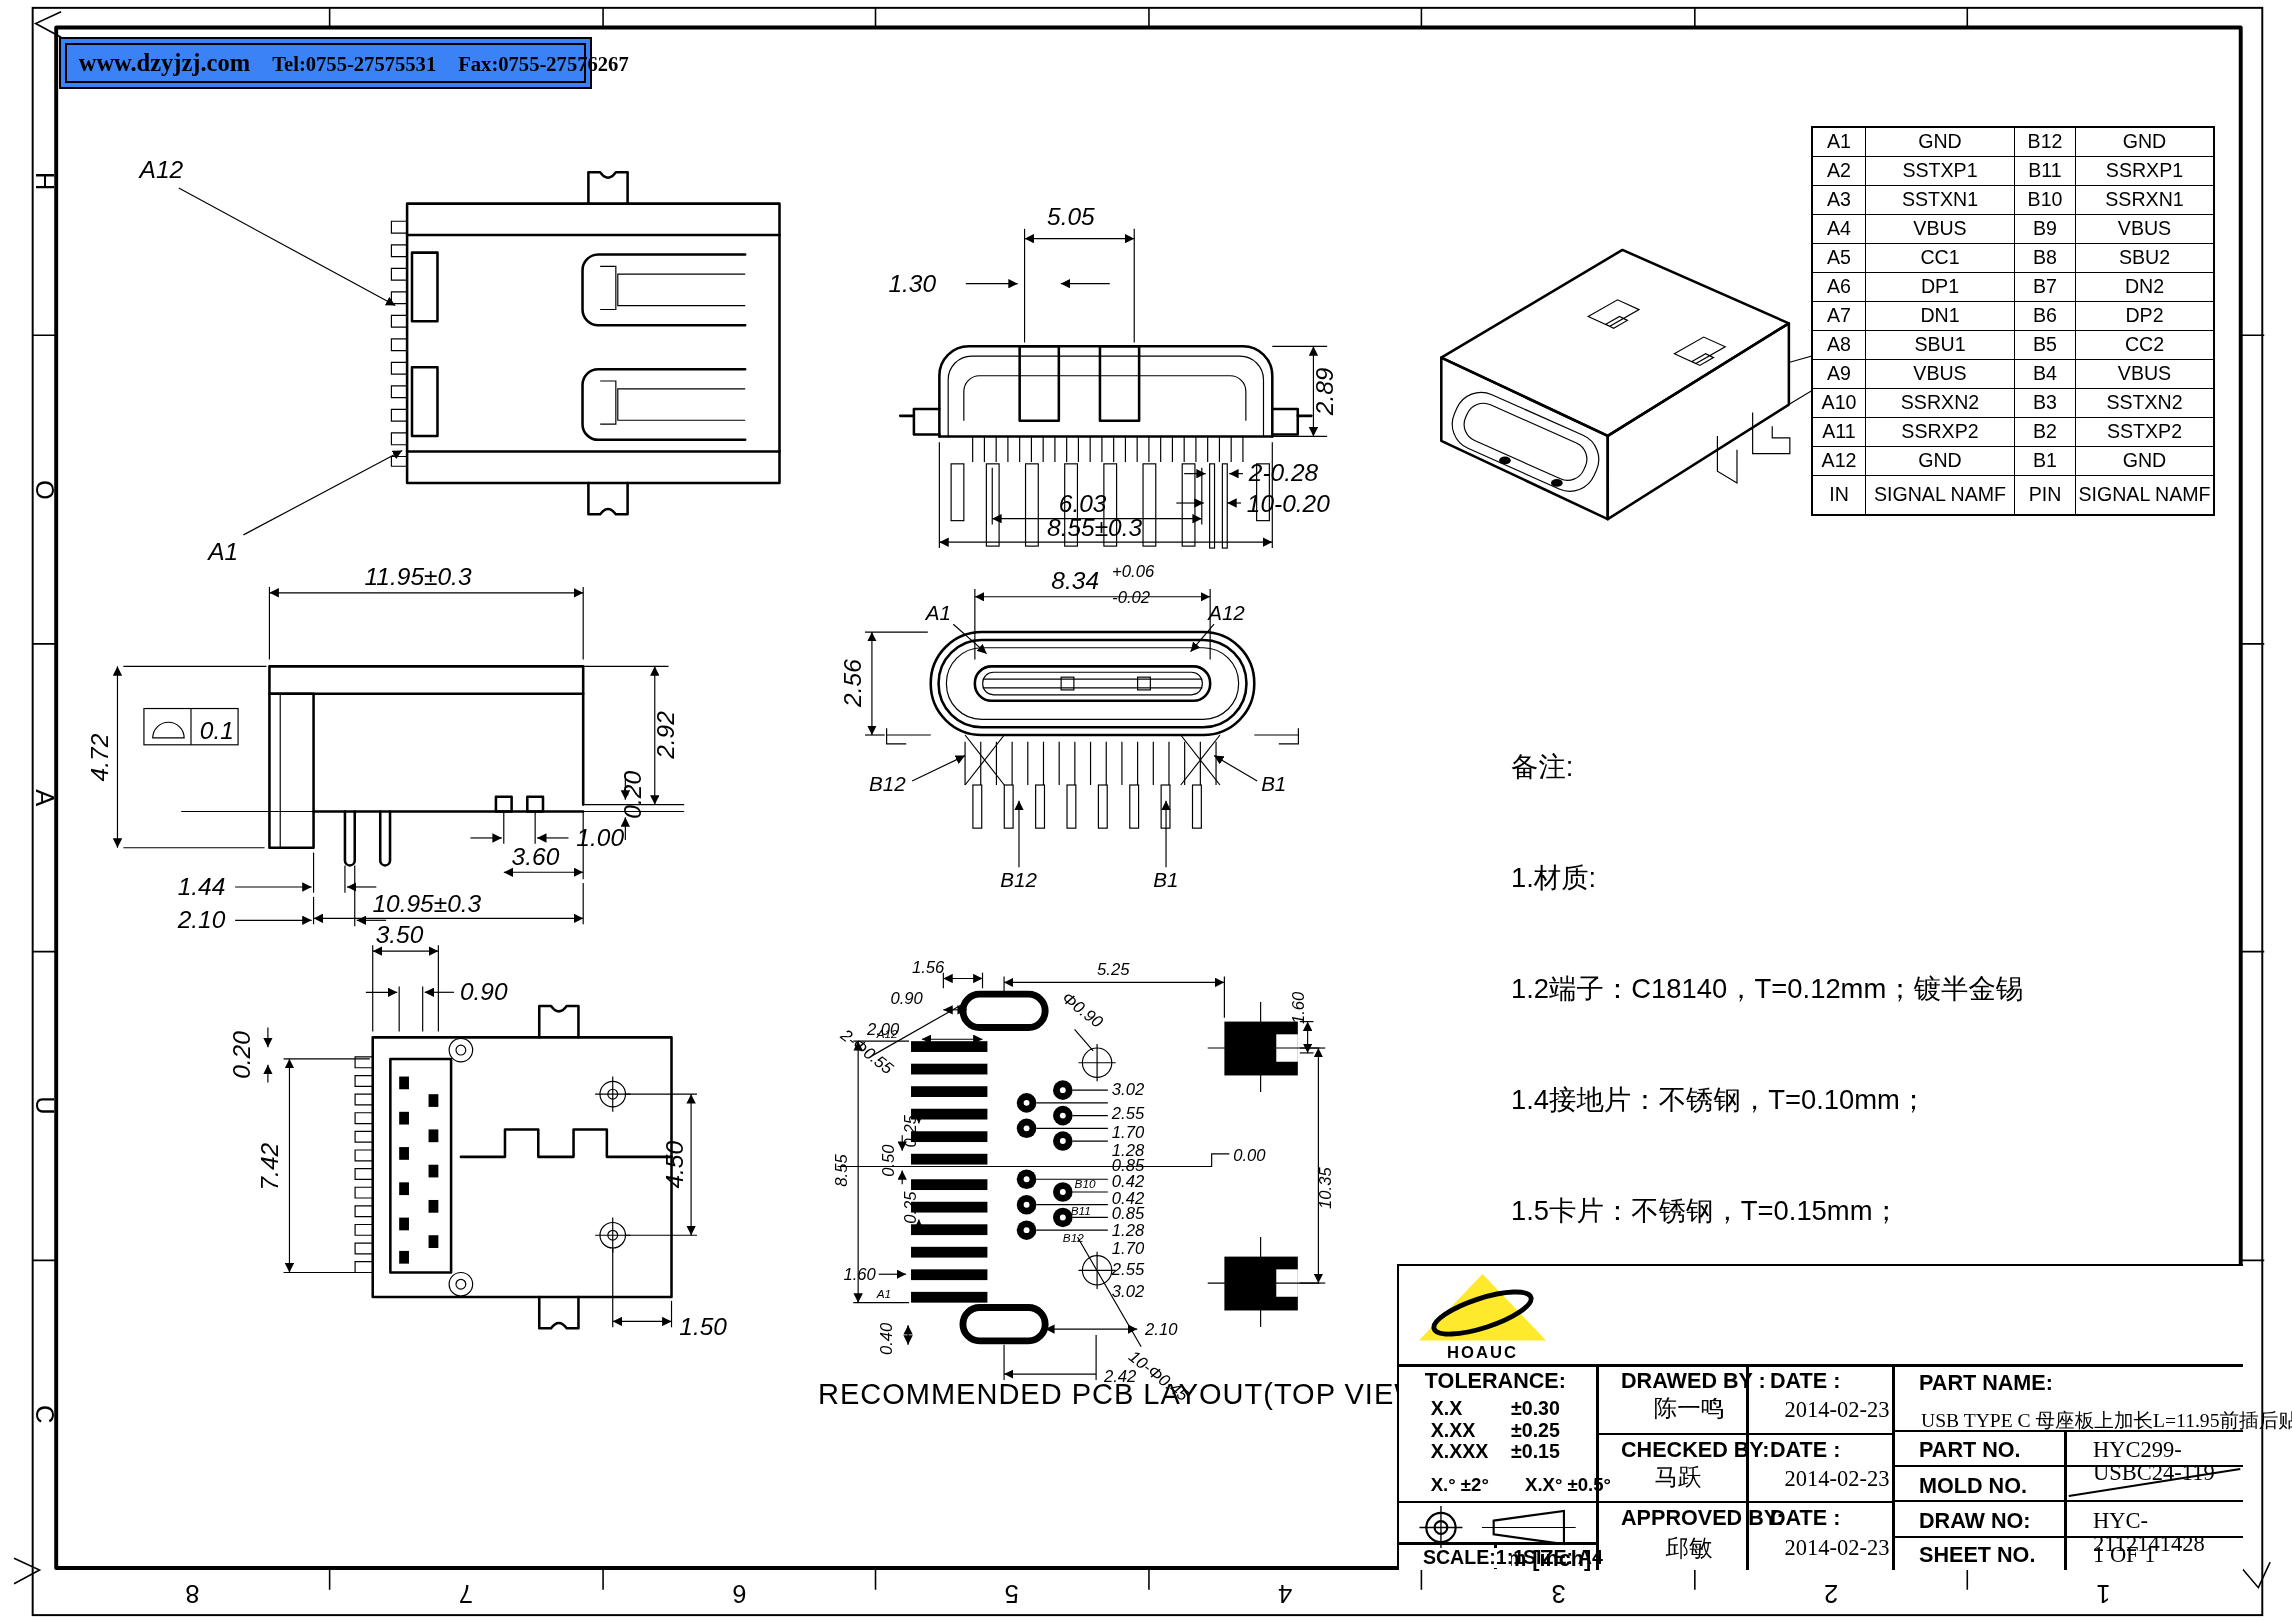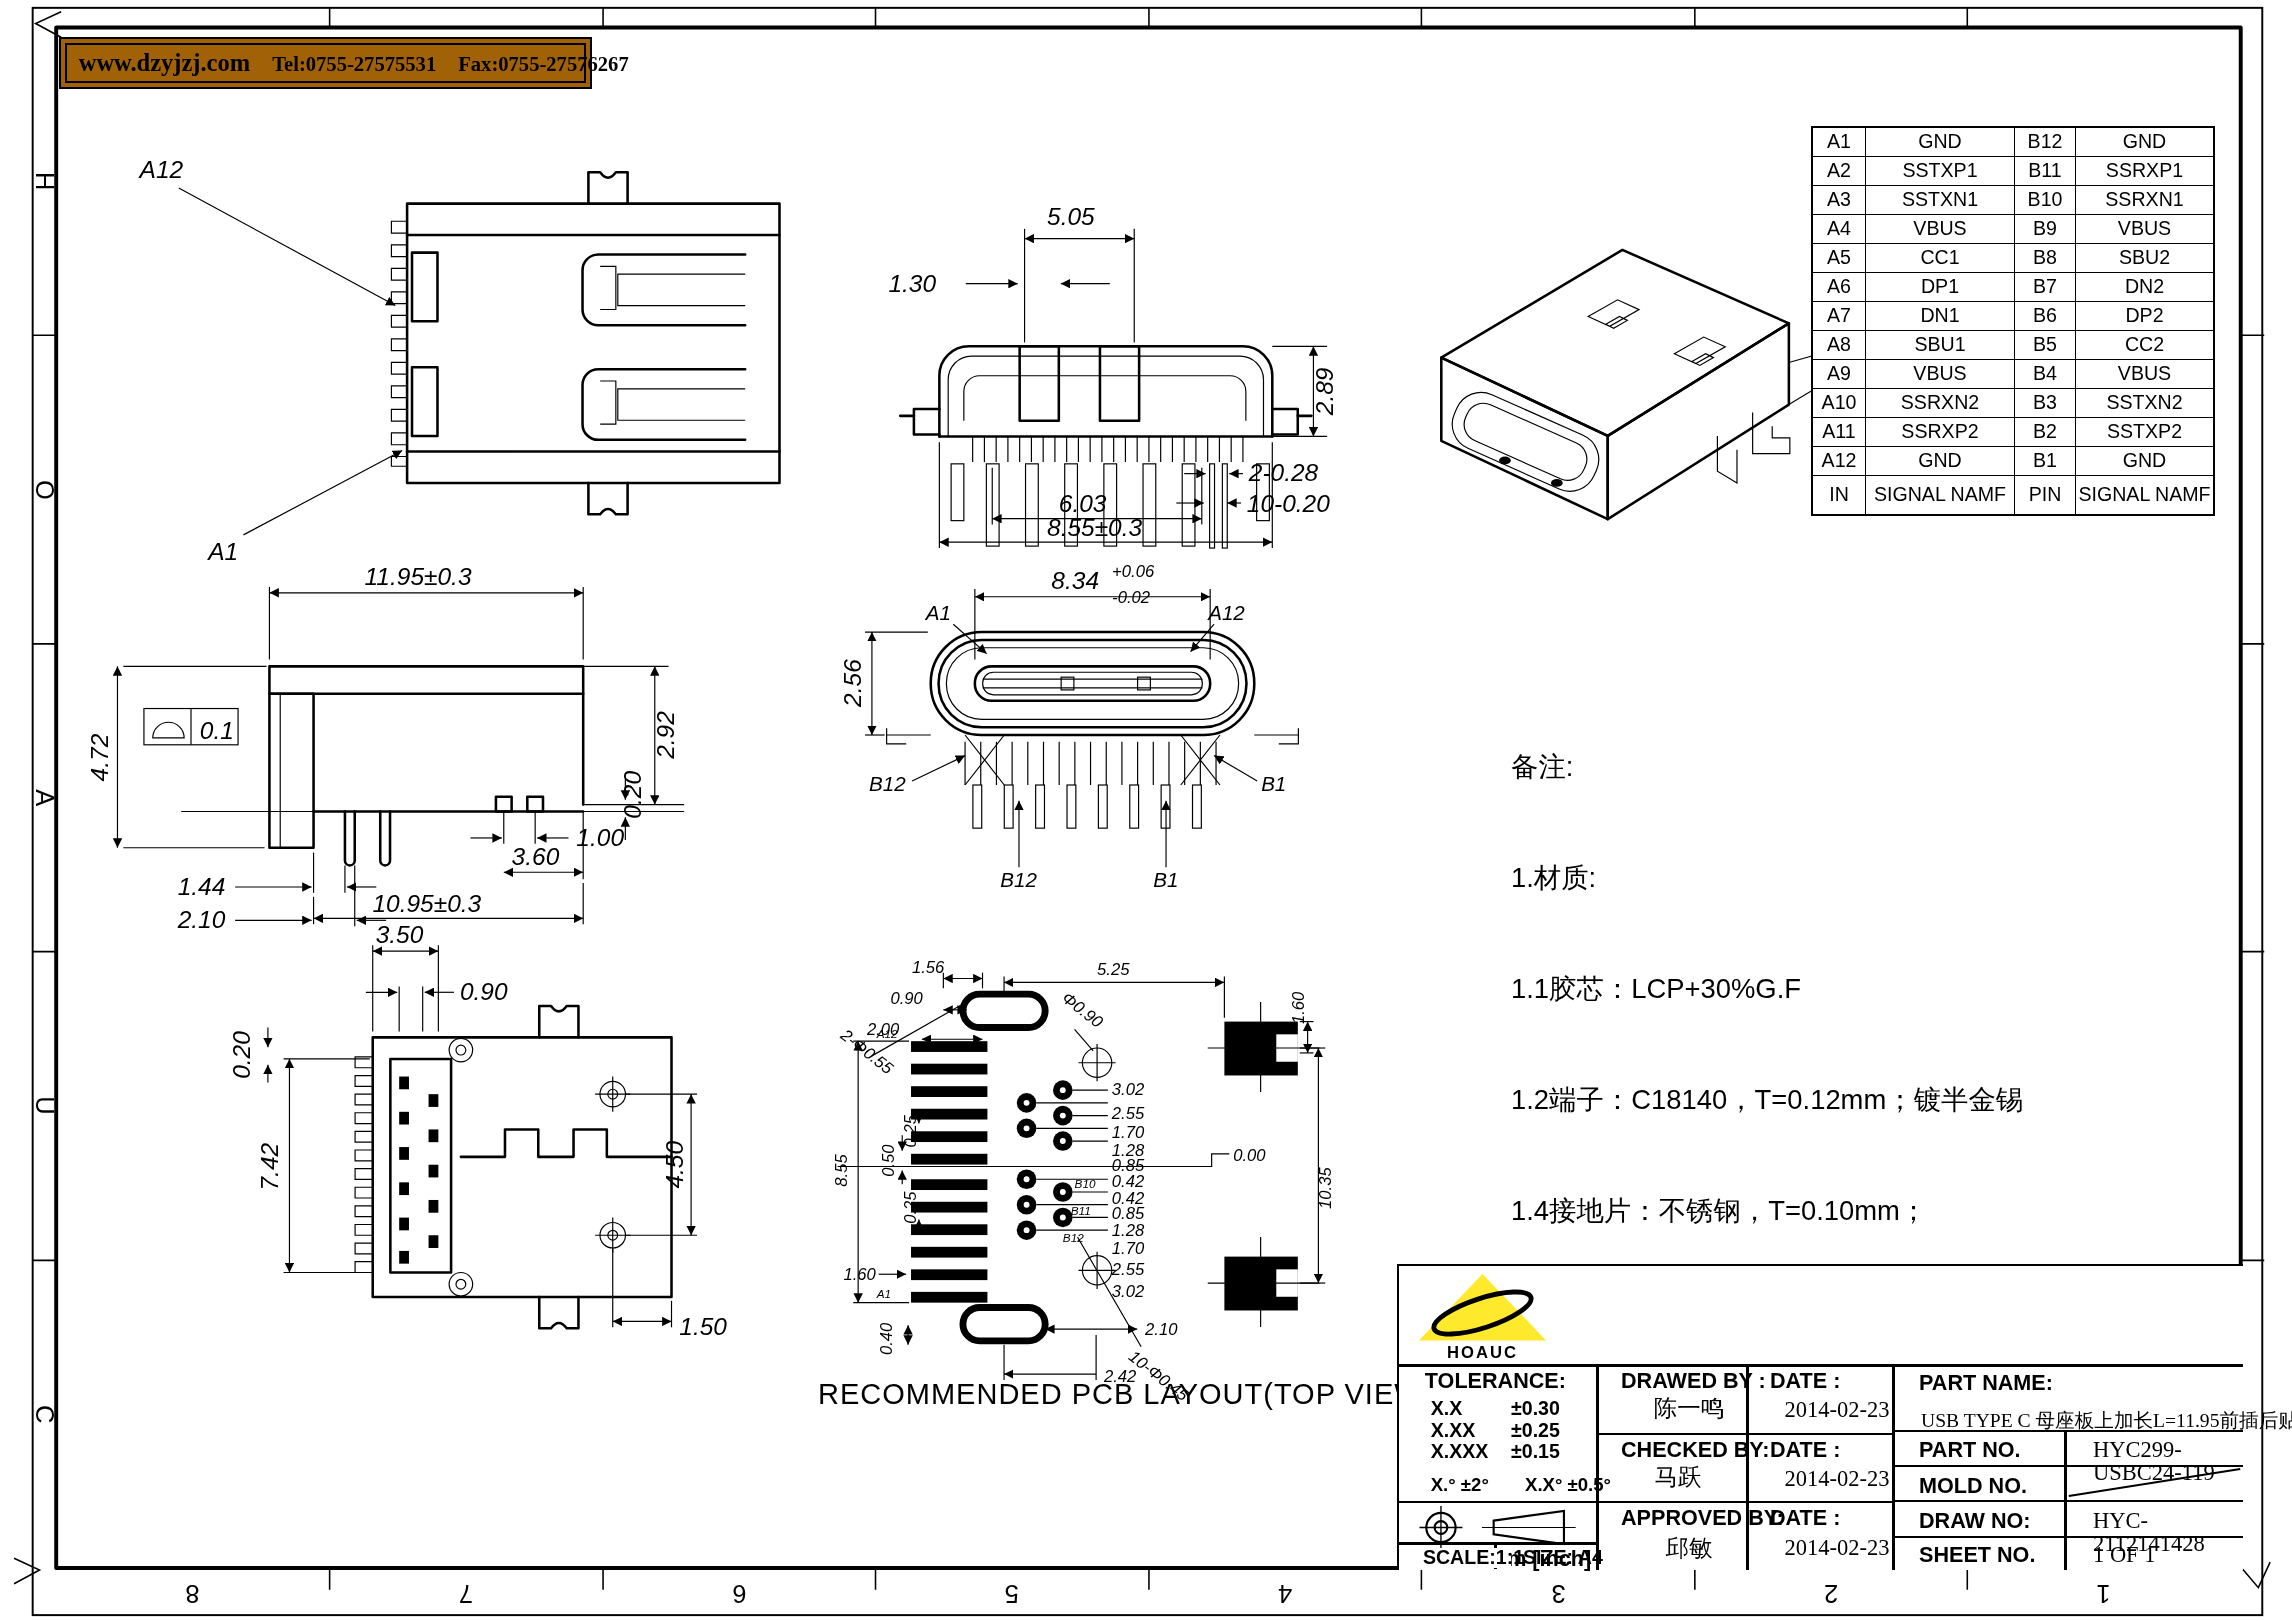--- a/index.html
+++ b/index.html
@@ -10,21 +10,21 @@
   .o1{stroke:#000;stroke-width:1.2;fill:none;}
   .o3{stroke:#000;stroke-width:7;fill:none;}
   .fB{fill:#000;stroke:none;}
   .fW{fill:#fff;stroke:none;}
   text{fill:#000;}
   .dim{font:italic 25px/1 "Liberation Sans",sans-serif;}
   .dimm{font:italic 21px/1 "Liberation Sans",sans-serif;}
   .dims{font:italic 17px/1 "Liberation Sans",sans-serif;}
   .dimt{font:italic 12px/1 "Liberation Sans",sans-serif;}
   .zone{font:26px/1 "Liberation Sans",sans-serif;}
-  .hdrbox{border:2.9px solid #000;background:#a16207;}
+  .hdrbox{border:2.9px solid #000;background:#3b82f6;}
   .hdrbox .inner{border:2px solid #000;margin:3.9px;padding:2px 11.8px;white-space:nowrap;}
   .hdr-web{font:bold 24.5px/1.3 "Liberation Serif",serif;}
   .hdr-tel{font:bold 20.6px/1.3 "Liberation Serif",serif;margin-left:17.6px;}
   .pintable{display:grid;grid-template-columns:53px 149px 61px 137px;border:2.5px solid #000;background:#fff;}
   .pintable .c{border-right:1.5px solid #000;border-bottom:1.5px solid #000;display:flex;align-items:center;justify-content:center;font:19.6px/1 "Liberation Sans",sans-serif;height:28px;}
   .pintable .c:nth-child(4n){border-right:none;}
   .pintable .ft{height:38px;border-bottom:none;}
   .notes{font:27.4px/37px "Liberation Sans",sans-serif;white-space:pre;}
   .tb{border-left:2.9px solid #000;border-top:2.9px solid #000;background:#fff;}
   .tb .cell{position:absolute;box-sizing:border-box;margin-left:18px;}
@@ -558,21 +558,20 @@
   <div class="c ft">IN</div>
       <div class="c ft">SIGNAL NAMF</div>
       <div class="c ft">PIN</div>
       <div class="c ft">SIGNAL NAMF</div>
 </div>
 
 
 <div class="abs notes" style="left:1511px;top:674px;width:686px;">
   <div>备注:</div>
   <div>1.材质:</div>
-  <div>1.1胶芯：LCP+30%G.F</div>
   <div>1.2端子：C18140，T=0.12mm；镀半金锡</div>
   <div>1.4接地片：不锈钢，T=0.10mm；</div>
   <div>1.5卡片：不锈钢，T=0.15mm；</div>
   <div>2.主要特性:</div>
   
   
   
   
   
   

